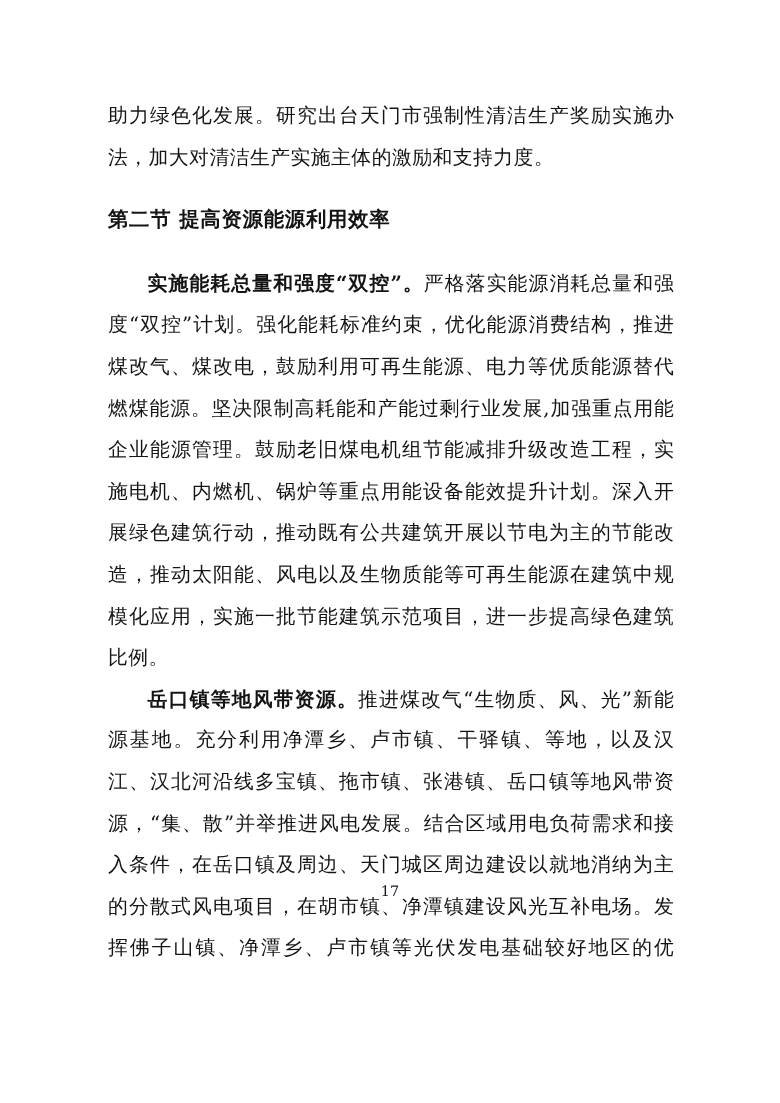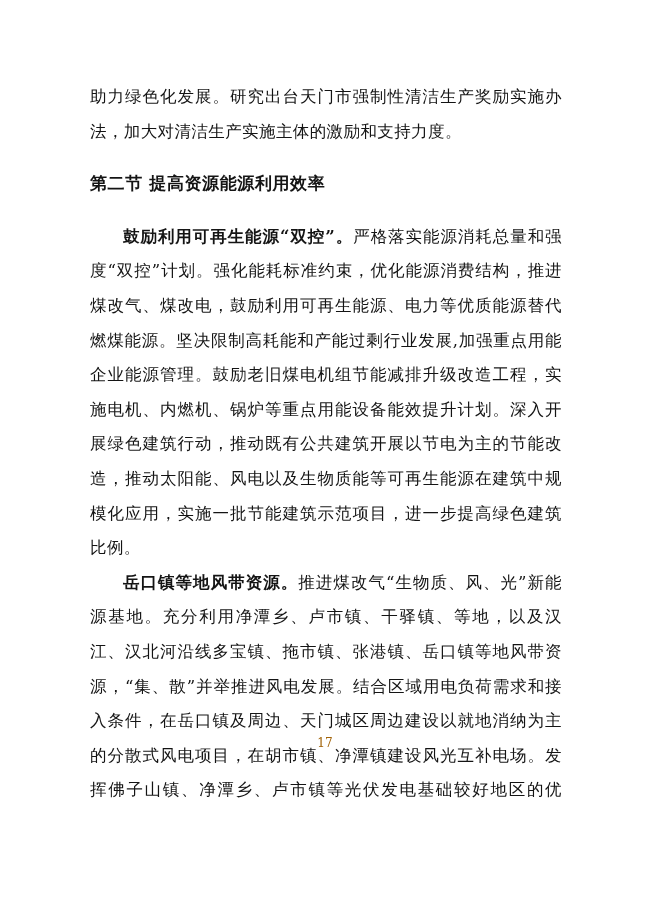--- a/index.html
+++ b/index.html
@@ -46,37 +46,37 @@
     text-align: left;
     letter-spacing: 0.6px;
   }
   .page-number {
     position: absolute;
     left: 0;
     right: 0;
     bottom: 52px;
     text-align: center;
     font-size: 12px;
-    color: #a16207;
+    color: #0f172a;
   }
 </style>
 </head>
 <body>
 
 <div class="page">
   <div class="content">
 
     <p class="para">
       <span>助力绿色化发展。研究出台天门市强制性清洁生产奖励实施办法，加大对清洁生产实施主体的激励和支持力度。</span>
     </p>
 
     <h2 class="section-heading">第二节 提高资源能源利用效率</h2>
 
     <p class="para indent">
-      <span class="lead">鼓励利用可再生能源“双控”。</span><span>严格落实能源消耗总量和强度“双控”计划。强化能耗标准约束，优化能源消费结构，推进煤改气、煤改电，鼓励利用可再生能源、电力等优质能源替代燃煤能源。坚决限制高耗能和产能过剩行业发展,加强重点用能企业能源管理。鼓励老旧煤电机组节能减排升级改造工程，实施电机、内燃机、锅炉等重点用能设备能效提升计划。深入开展绿色建筑行动，推动既有公共建筑开展以节电为主的节能改造，推动太阳能、风电以及生物质能等可再生能源在建筑中规模化应用，实施一批节能建筑示范项目，进一步提高绿色建筑比例。</span>
+      <span class="lead">实施能耗总量和强度“双控”。</span><span>严格落实能源消耗总量和强度“双控”计划。强化能耗标准约束，优化能源消费结构，推进煤改气、煤改电，鼓励利用可再生能源、电力等优质能源替代燃煤能源。坚决限制高耗能和产能过剩行业发展,加强重点用能企业能源管理。鼓励老旧煤电机组节能减排升级改造工程，实施电机、内燃机、锅炉等重点用能设备能效提升计划。深入开展绿色建筑行动，推动既有公共建筑开展以节电为主的节能改造，推动太阳能、风电以及生物质能等可再生能源在建筑中规模化应用，实施一批节能建筑示范项目，进一步提高绿色建筑比例。</span>
     </p>
 
     <p class="para indent">
       <span class="lead">岳口镇等地风带资源。</span><span>推进煤改气“生物质、风、光”新能源基地。充分利用净潭乡、卢市镇、干驿镇、等地，以及汉江、汉北河沿线多宝镇、拖市镇、张港镇、岳口镇等地风带资源，“集、散”并举推进风电发展。结合区域用电负荷需求和接入条件，在岳口镇及周边、天门城区周边建设以就地消纳为主的分散式风电项目，在胡市镇、净潭镇建设风光互补电场。发挥佛子山镇、净潭乡、卢市镇等光伏发电基础较好地区的优势，大力推广光伏发电，建设一批“光伏+农</span>
     </p>
 
   </div>
 
   <div class="page-number">17</div>
 </div>

